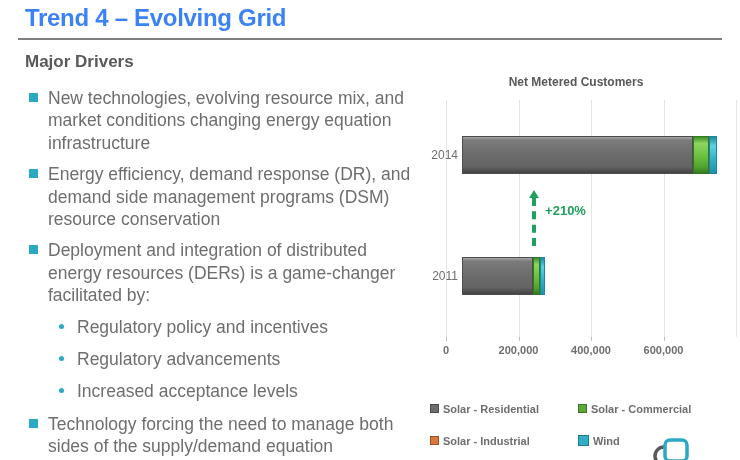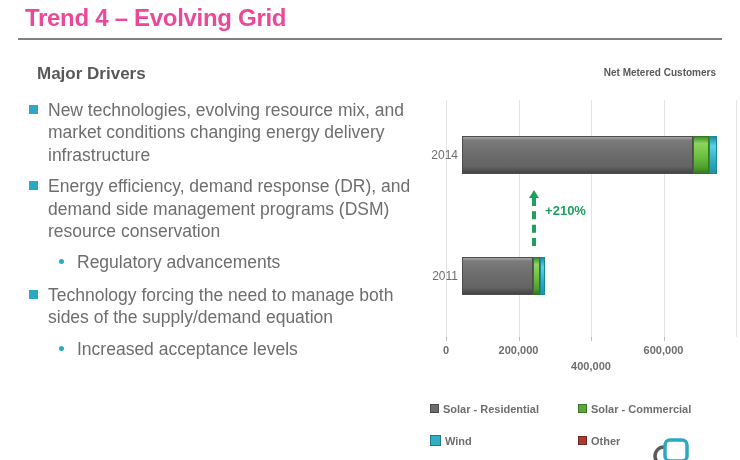--- a/index.html
+++ b/index.html
@@ -3,35 +3,35 @@
 <meta charset="utf-8">
 <style>
   html,body{margin:0;padding:0;}
   body{
     width:740px;height:460px;position:relative;overflow:hidden;
     background:#ffffff;font-family:"Liberation Sans",sans-serif;
   }
   
   .slide-title{
     position:absolute;left:25px;top:4px;margin:0;
-    font-size:24px;font-weight:bold;color:#ec4899;letter-spacing:-0.3px;
+    font-size:24px;font-weight:bold;color:#3b82f6;letter-spacing:-0.3px;
   }
   .title-rule{position:absolute;left:18px;top:38px;width:704px;height:2px;background:#7f7f7f;}
   
   .left-panel{position:absolute;left:25px;top:52px;width:394px;}
-  .drivers-heading{margin:12px;font-size:17px;font-weight:bold;color:#58595b;}
+  .drivers-heading{margin:0;font-size:17px;font-weight:bold;color:#58595b;}
   .drivers-list{list-style:none;margin:15px 0 0 0;padding:0;}
   .b-item{display:flex;margin-bottom:9px;color:#6e6e6e;font-size:17.5px;line-height:1.28;}
   .b-item .sq{flex:0 0 auto;width:9px;height:9px;background:#2ba9c4;margin:6px 10px 0 4px;}
   .b-item.sub{margin-left:30px;margin-bottom:10px;}
   .b-item .dot{flex:0 0 auto;width:5px;height:5px;border-radius:50%;background:#2ba9c4;margin:8px 13px 0 4px;}
   
   .chart-title{
-    position:absolute;left:420px;top:67px;width:296px;margin:0;text-align:right;
-    font-size:10px;font-weight:bold;color:#58595b;
+    position:absolute;left:420px;top:67px;width:296px;margin:8px;text-align:center;
+    font-size:12px;font-weight:bold;color:#58595b;
   }
   .plot-area{position:absolute;left:446px;top:100px;width:290px;height:237px;}
   .gridline{position:absolute;top:0;bottom:0;width:1px;background:#e4e4e4;}
   .bar-row{position:absolute;left:16px;width:100%;height:38px;}
   .bar-label{
     position:absolute;left:-36px;width:32px;top:50%;transform:translateY(-50%);
     text-align:right;font-size:12px;color:#6e6e6e;
   }
   .seg{position:absolute;top:0;height:100%;box-sizing:border-box;}
   .seg-0{background:linear-gradient(180deg,#a6a6a6 0%,#7b7b7b 9%,#6c6c6c 48%,#646464 82%,#434343 100%);border:1px solid #4d4d4d;}
@@ -65,37 +65,45 @@
 <body>
 
 <h1 class="slide-title">Trend 4 – Evolving Grid</h1>
 <div class="title-rule"></div>
 
 <div class="left-panel">
   <h2 class="drivers-heading">Major Drivers</h2>
   <ul class="drivers-list">
     <li class="b-item">
       <span class="sq"></span>
-      <span>New technologies, evolving resource mix, and market conditions changing energy delivery infrastructure</span>
+      <span>New technologies, evolving resource mix, and market conditions changing energy equation infrastructure</span>
     </li>
     <li class="b-item">
       <span class="sq"></span>
       <span>Energy efficiency, demand response (DR), and demand side management programs (DSM) resource conservation</span>
     </li>
+    <li class="b-item">
+      <span class="sq"></span>
+      <span>Deployment and integration of distributed energy resources (DERs) is a game-changer facilitated by:</span>
+    </li>
+    <li class="b-item sub">
+      <span class="dot"></span>
+      <span>Regulatory policy and incentives</span>
+    </li>
     <li class="b-item sub">
       <span class="dot"></span>
       <span>Regulatory advancements</span>
     </li>
+    <li class="b-item sub">
+      <span class="dot"></span>
+      <span>Increased acceptance levels</span>
+    </li>
     <li class="b-item">
       <span class="sq"></span>
       <span>Technology forcing the need to manage both sides of the supply/demand equation</span>
-    </li>
-    <li class="b-item sub">
-      <span class="dot"></span>
-      <span>Increased acceptance levels</span>
     </li>
   </ul>
 </div>
 
 <h3 class="chart-title">Net Metered Customers</h3>
 
 <div class="plot-area">
   <div>
       <div class="gridline" style="left: 0%;"></div>
       <div class="gridline" style="left: 25%;"></div>
@@ -123,33 +131,37 @@
     <div class="annot-label">+210%</div>
   </div>
 </div>
 
 <div class="x-axis">
     <div class="tick-mark" style="left: 0%;"></div>
     <div class="tick-label" style="left: 0%;">0</div>
     <div class="tick-mark" style="left: 25%;"></div>
     <div class="tick-label" style="left: 25%;">200,000</div>
     <div class="tick-mark" style="left: 50%;"></div>
-    <div class="tick-label" style="left: 50%; margin-top: 16px;">400,000</div>
+    <div class="tick-label" style="left: 50%;">400,000</div>
     <div class="tick-mark" style="left: 75%;"></div>
     <div class="tick-label" style="left: 75%;">600,000</div>
   </div>
 
 <div class="legend">
   <div class="legend-item">
     <span class="swatch swatch-0"></span>
     <span>Solar - Residential</span>
   </div>
   <div class="legend-item">
     <span class="swatch swatch-1"></span>
     <span>Solar - Commercial</span>
+  </div>
+  <div class="legend-item">
+    <span class="swatch swatch-2"></span>
+    <span>Solar - Industrial</span>
   </div>
   <div class="legend-item">
     <span class="swatch swatch-3"></span>
     <span>Wind</span>
   </div>
   <div class="legend-item">
     <span class="swatch swatch-4"></span>
     <span>Other</span>
   </div>
 </div>

